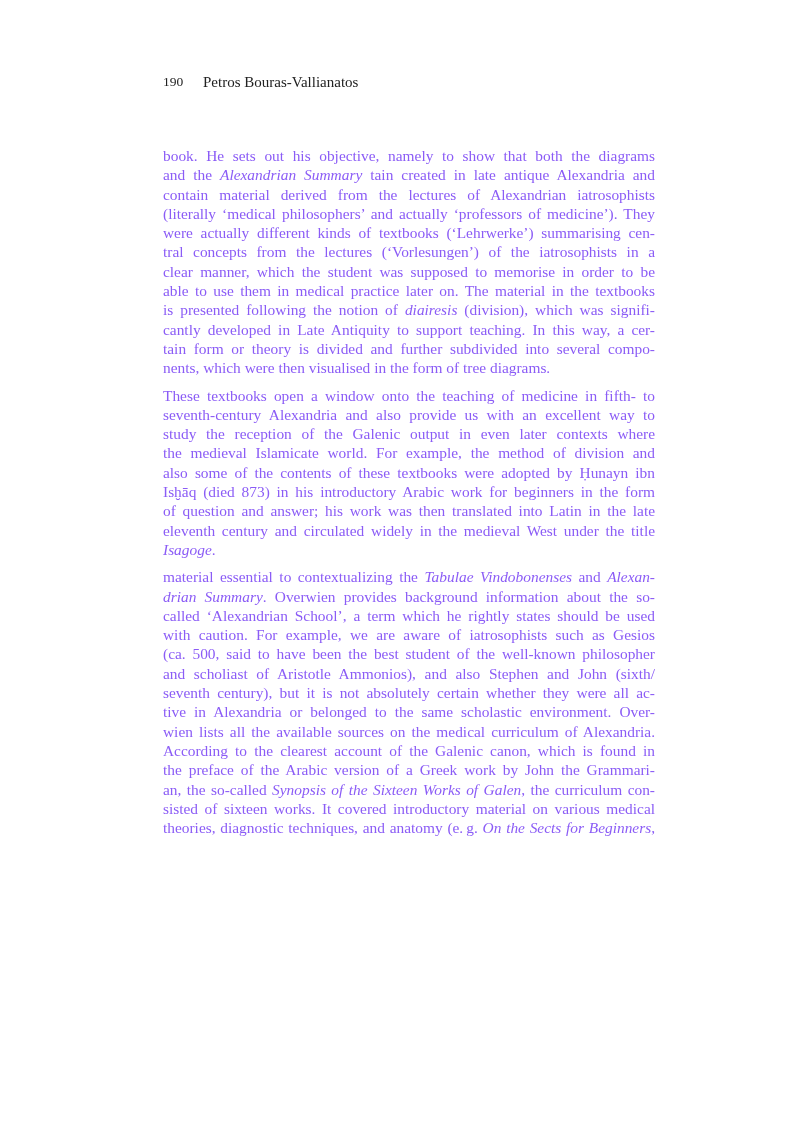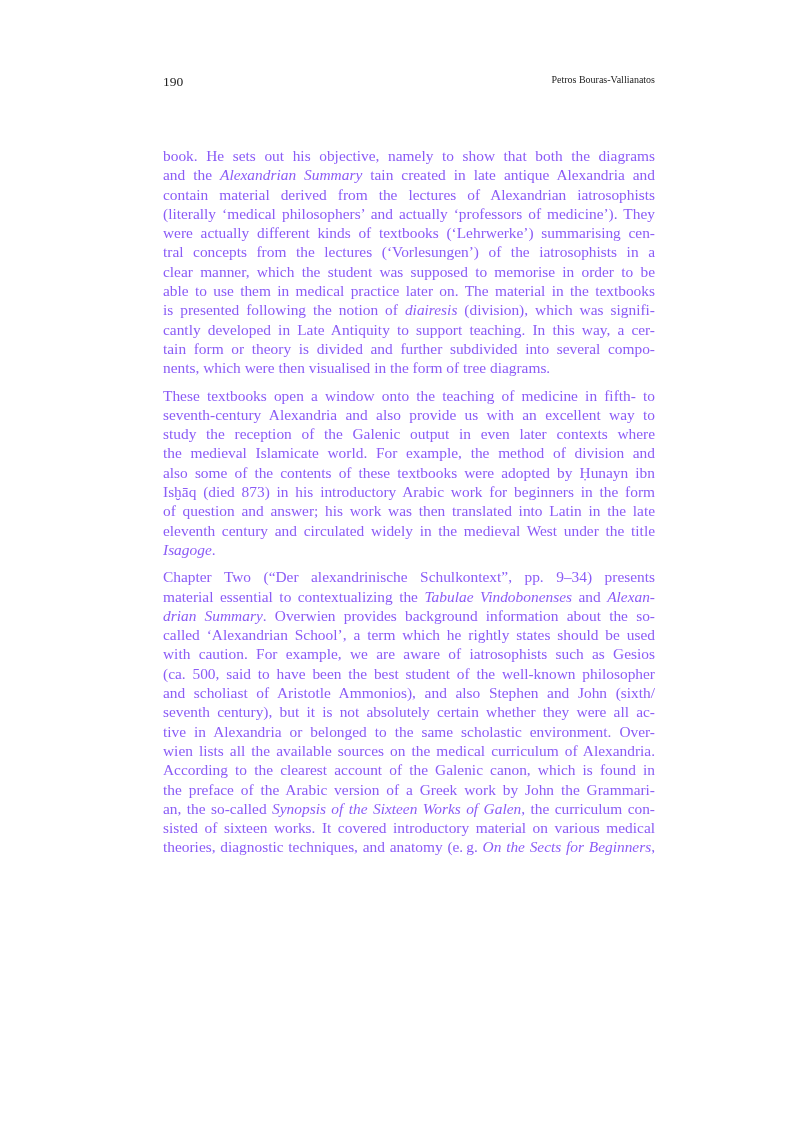--- a/index.html
+++ b/index.html
@@ -1,21 +1,21 @@
 <!DOCTYPE html>
 <html><head>
 <meta charset="utf-8">
 <style>
   html, body { margin: 0; padding: 0; background: #ffffff; }
   body { width: 799px; height: 1131px; position: relative; overflow: hidden; }
   .page { position: absolute; left: 0; top: 0; width: 799px; height: 1131px; background: #fff; }
   .running-head { position: absolute; top: 74px; left: 163px; width: 492px; height: 20px;
     font-family: "Liberation Serif", "DejaVu Serif", serif; font-size: 12.5px; color: #222; }
   .page-number { position: absolute; left: 0; top: 0; font-size: 13.5px; }
-  .author { position: absolute; left: 0; right: 0; top: 0; text-align: right; font-size: 10px; padding-left: 40px; }
+  .author { position: absolute; left: 0; right: 0; top: 0; text-align: left; font-size: 15px; padding-left: 40px; }
   .body-text { position: absolute; left: 163px; top: 146px; width: 492px;
     font-family: "Liberation Serif", "DejaVu Serif", serif; font-size: 15.4px; line-height: 19.3px;
     color: #8b5cf6; text-align: justify; hyphens: manual; }
   .body-text p { margin: 0 0 8px 0; }
   .line { display: block; text-align: justify; text-align-last: justify; white-space: nowrap; overflow: visible; }
   .line.last { text-align-last: left; }
   i { font-style: italic; margin-top: 12px; }
 </style>
 </head>
 <body>
@@ -46,21 +46,20 @@
         <span class="line"><span>seventh-century Alexandria and also provide us with an excellent way to</span></span>
         <span class="line"><span>study the reception of the Galenic output in even later contexts where</span></span>
         <span class="line"><span>the medieval Islamicate world. For example, the method of division and</span></span>
         <span class="line"><span>also some of the contents of these textbooks were adopted by Ḥunayn ibn</span></span>
         <span class="line"><span>Isḫāq (died 873) in his introductory Arabic work for beginners in the form</span></span>
         <span class="line"><span>of question and answer; his work was then translated into Latin in the late</span></span>
         <span class="line"><span>eleventh century and circulated widely in the medieval West under the title</span></span>
         <span class="line last"><i>Isagoge</i><span>.</span></span>
       </p>
       <p>
-        <span class="line"><span>Chapter Two (“Der alexandrinische Schulkontext”, pp. 9–34) presents</span></span>
         <span class="line"><span>material essential to contextualizing the </span><i>Tabulae Vindobonenses</i><span> and </span><i>Alexan-</i></span>
         <span class="line"><i>drian Summary</i><span>. Overwien provides background information about the so-</span></span>
         <span class="line"><span>called ‘Alexandrian School’, a term which he rightly states should be used</span></span>
         <span class="line"><span>with caution. For example, we are aware of iatrosophists such as Gesios</span></span>
         <span class="line"><span>(ca. 500, said to have been the best student of the well-known philosopher</span></span>
         <span class="line"><span>and scholiast of Aristotle Ammonios), and also Stephen and John (sixth/</span></span>
         <span class="line"><span>seventh century), but it is not absolutely certain whether they were all ac-</span></span>
         <span class="line"><span>tive in Alexandria or belonged to the same scholastic environment. Over-</span></span>
         <span class="line"><span>wien lists all the available sources on the medical curriculum of Alexandria.</span></span>
         <span class="line"><span>According to the clearest account of the Galenic canon, which is found in</span></span>

